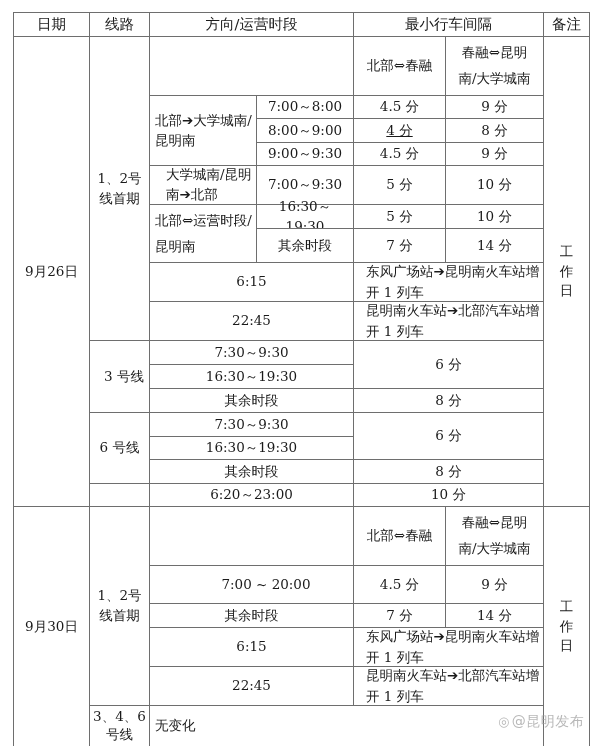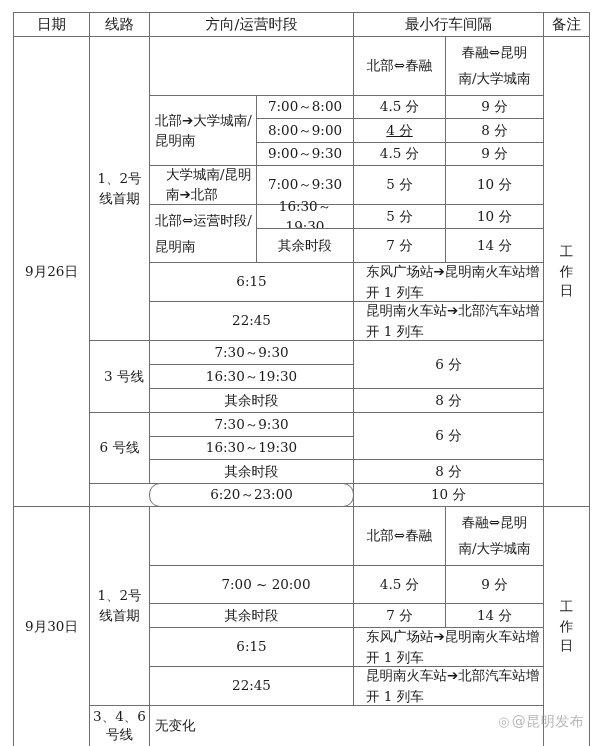--- a/index.html
+++ b/index.html
@@ -76,21 +76,21 @@
   <div class="c" style="left:353px;top:388px;width:191px;height:25px;">8 分</div>
 
   <div class="c" style="left:89px;top:412px;width:61px;height:72px;">6 号线</div>
   <div class="c" style="left:149px;top:412px;width:205px;height:25px;">7:30～9:30</div>
   <div class="c" style="left:149px;top:436px;width:205px;height:24px;">16:30～19:30</div>
   <div class="c" style="left:149px;top:459px;width:205px;height:25px;">其余时段</div>
   <div class="c" style="left:353px;top:412px;width:191px;height:48px;">6 分</div>
   <div class="c" style="left:353px;top:459px;width:191px;height:25px;">8 分</div>
 
   <div class="c" style="left:89px;top:483px;width:61px;height:24px;margin-top:28px;">6 号线</div>
-  <div class="c" style="left:149px;top:483px;width:205px;height:24px;border-radius:11px;">6:20～23:00</div>
+  <div class="c" style="left:149px;top:483px;width:205px;height:24px;">6:20～23:00</div>
   <div class="c" style="left:353px;top:483px;width:191px;height:24px;">10 分</div>
 
   <div class="c" style="left:13px;top:506px;width:77px;height:241px;">9月30日</div>
   <div class="c" style="left:543px;top:506px;width:47px;height:241px;padding:0 10px;">工作日</div>
 
   <div class="c" style="left:89px;top:506px;width:61px;height:200px;padding:0 6px;">1、2号线首期</div>
 
   <div class="c" style="left:149px;top:506px;width:205px;height:60px;"></div>
   <div class="c" style="left:353px;top:506px;width:93px;height:60px;">北部⇔春融</div>
   <div class="c" style="left:445px;top:506px;width:99px;height:60px;padding:0 8px;line-height:1.9;">春融⇔昆明南/大学城南</div>

